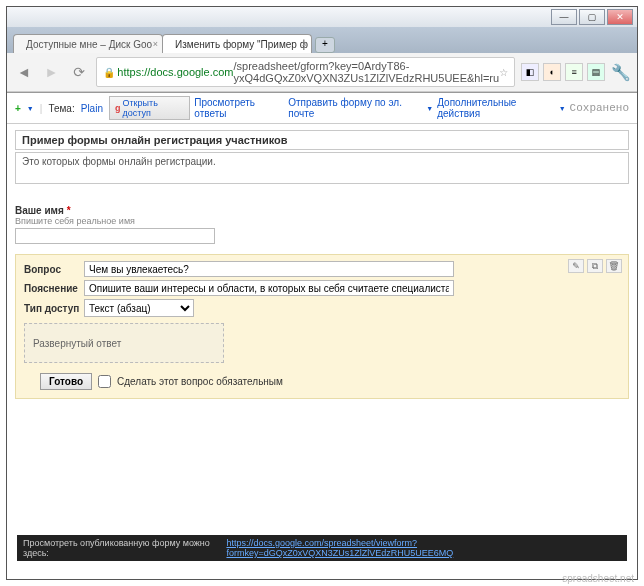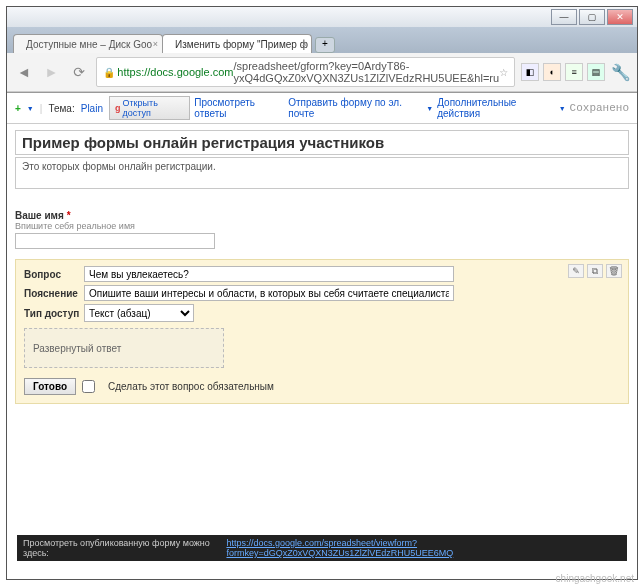--- a/index.html
+++ b/index.html
@@ -32,43 +32,43 @@
     .app-toolbar { display: flex; align-items: center; padding: 3px 8px; border-bottom: 1px solid #ccc; font-size: 10px; color: #15c; gap: 6px; background:#fff; }
     .app-toolbar .sep { color: #ccc; }
     .right-tools { margin-left: auto; display: flex; gap: 4px; align-items: center; }
     .tool-link { color: #15c; cursor: pointer; text-decoration:none; font-size:10px; }
     .share-btn { background: linear-gradient(#f7f7f7,#e3e3e3); border: 1px solid #bbb; padding: 1px 5px; font-size: 9px; display:flex;align-items:center;gap:2px; cursor:pointer; }
     .share-btn .g { color:#d44; font-weight:bold; }
     .saved { color: #999; font-size: 11px; font-family: Liberation Mono, monospace; }
     
     
     .form-area { padding: 6px 8px; }
-    .form-title-box { border: 1px solid #c8c8c8; padding: 3px 6px; font-size: 15px; font-weight: bold; color: #333; margin-bottom: 2px; background:#fff; }
+    .form-title-box { border: 1px solid #c8c8c8; padding: 3px 6px; font-size: 11px; font-weight: bold; color: #333; margin-bottom: 2px; background:#fff; }
     .form-desc-box { border: 1px solid #c8c8c8; padding: 3px 6px; font-size: 10px; color: #555; height: 32px; background:#fff; }
     
     .field-block { margin-top: 21px; }
     .field-label { font-size: 10px; font-weight: bold; color: #333; }
     .field-label .req { color: #c00; }
     .field-hint { font-size: 9px; color: #888; }
     .short-input { border: 1px solid #bbb; width: 200px; height: 16px; margin-top: 2px; background:#fff; }
     
     
     .q-card { background: #fdf5d9; border: 1px solid #e8dca8; margin-top: 10px; padding: 6px 8px 8px 8px; position:relative; }
     .q-row { display: flex; align-items: center; margin-bottom: 3px; }
     .q-row-label { width: 60px; font-size: 10px; font-weight: bold; color: #333; }
     .q-row input[type=text] { flex: 0 0 370px; border: 1px solid #b8b8b8; padding: 1px 4px; font-size: 10px; background:#fff; height:16px; }
     .q-row select { border: 1px solid #b8b8b8; font-size: 10px; background:#fff; height:18px; width:110px; }
     .q-icons { position:absolute; right:6px; top:4px; display:flex; gap:3px; }
     .q-icon { width:16px; height:14px; border:1px solid #ccc; background:#f3f3f3; font-size:9px; display:flex;align-items:center;justify-content:center; cursor:pointer; color:#666; }
     
     .answer-preview { margin-top: 6px; border: 1px dashed #bbb; background: #f6f1de; padding: 10px 8px; width: 200px; height:40px; font-size: 10px; color: #666; display:flex; align-items:center; }
     
-    .q-footer { margin-top: 10px; display: flex; align-items: center; gap: 6px; }
+    .q-footer { margin-top: 10px; display: flex; align-items: center; gap: 6px; margin-left: 16px; }
     .done-btn { background: linear-gradient(#f7f7f7,#e3e3e3); border: 1px solid #999; padding: 2px 8px; font-size: 10px; font-weight:bold; cursor:pointer; }
-    .req-cb { display:flex; align-items:center; gap:13px; font-size:10px; color:#333; }
+    .req-cb { display:flex; align-items:center; gap:6px; font-size:10px; color:#333; }
     
     
     .footer-bar { position: absolute; bottom: 18px; left: 10px; right: 10px; background: #222; color: #ccc; font-size: 9px; padding: 3px 6px; display:flex; align-items:center; }
     .footer-bar a { color: #6af; text-decoration: underline; }
     
     .watermark { position: absolute; bottom: 2px; right: 10px; font-size: 10px; color: #bbb; }
     .outer-border { position:absolute; inset:6px; border:1px solid #555; }
   </style>
 </head>
 <body>
@@ -192,13 +192,13 @@
     </div>
   </div>
 
   <div class="footer-bar">
     <span>Просмотреть опубликованную форму можно здесь: </span>
     <a href="#">https://docs.google.com/spreadsheet/viewform?formkey=dGQxZ0xVQXN3ZUs1ZlZlVEdzRHU5UEE6MQ</a>
   </div>
 
 </div>
 
-<div class="watermark">chingachgook.net</div>
+<div class="watermark">spreadsheet.net</div>
 
 </body></html>

